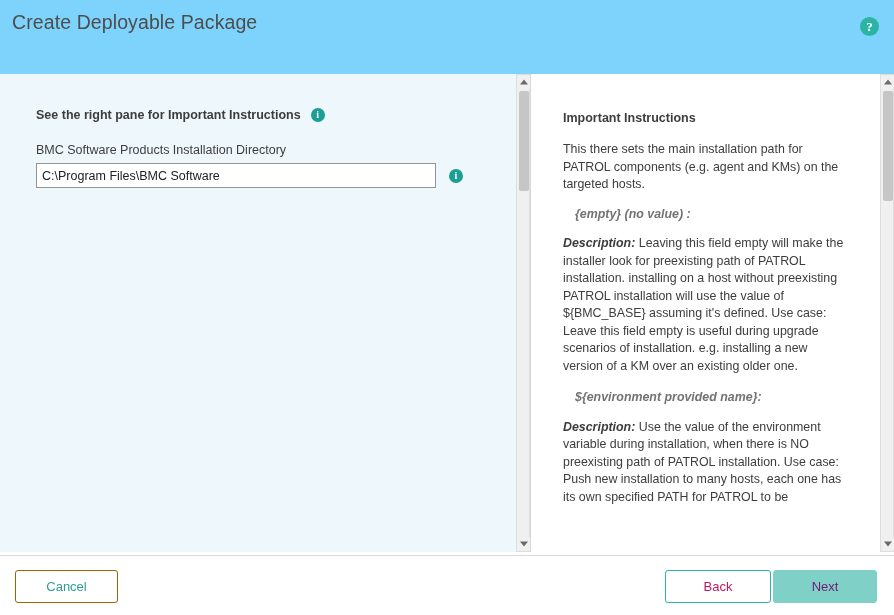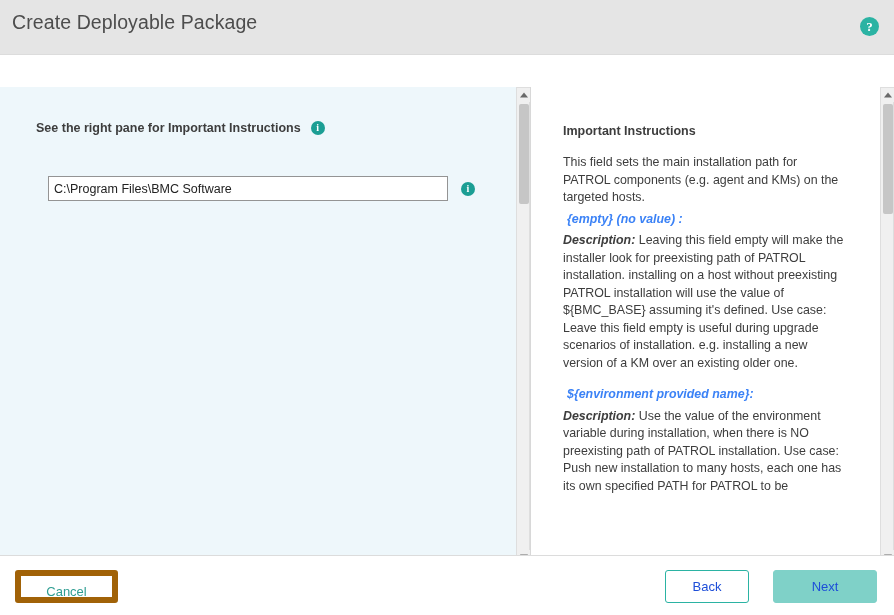--- a/index.html
+++ b/index.html
@@ -13,22 +13,22 @@
   #app {
     position: relative;
     width: 894px; height: 615px;
     background: #ffffff;
   }
 
   
   .header {
     position: absolute;
     top: 0; left: 0;
-    width: 894px; height: 55px;
-    background: #e5e5e5;
+    width: 894px; height: 87px;
+    background: #7dd3fc;
     border-bottom: 1px solid #dcdcdc;
   }
   .header-title {
     position: absolute;
     left: 12px; top: 11px;
     font-size: 19.5px;
     color: #4d4d4d;
     font-weight: normal;
     letter-spacing: 0.1px;
   }
@@ -49,21 +49,21 @@
     font-weight: bold;
     line-height: 19px;
     text-align: center;
     cursor: pointer;
     font-family: "Liberation Serif", serif;
   }
 
   
   .body {
     position: absolute;
-    top: 87px; left: 0;
+    top: 74px; left: 0;
     width: 894px; height: 478px;
     background: #ffffff;
   }
   .left-pane {
     position: absolute;
     left: 0; top: 0;
     width: 530px; height: 478px;
     background: #eef7fb;
   }
   .right-pane {
@@ -119,21 +119,20 @@
     width: 400px;
     height: 25px;
     padding: 2px 5px;
     border: 1px solid #949494;
     background: #ffffff;
     font-size: 12.5px;
     color: #222222;
     font-family: "Liberation Sans", sans-serif;
     border-radius: 0;
     outline: none;
-    margin-left: 12px;
   }
   .field-row .info-icon { margin-left: 13px; }
 
   
   .rp-inner {
     position: absolute;
     left: 32px; top: 0;
     width: 282px;
     padding-top: 37px;
   }
@@ -147,23 +146,23 @@
     font-size: 12.4px;
     color: #3d3d3d;
     line-height: 17.5px;
     margin: 0 0 14px 0;
   }
   .rp-para.tight { margin-bottom: 0; }
   .rp-head {
     font-size: 12.4px;
     font-style: italic;
     font-weight: bold;
-    color: #3b82f6;
+    color: #737373;
     line-height: 17.5px;
-    margin: 4px;
+    margin: 12px;
   }
   .rp-bold { font-weight: bold; font-style: italic; }
 
   
   .scroll-track {
     position: absolute;
     background: #f0f0f0;
     border: 1px solid #dedede;
   }
   .scroll-v-outer {
@@ -222,36 +221,36 @@
     cursor: pointer;
     font-family: "Liberation Sans", sans-serif;
     line-height: 31px;
     text-align: center;
     padding: 0;
   }
   .btn-cancel {
     left: 15px; top: 14px;
     width: 103px;
     background: #ffffff;
-    border: 6px solid #a16207;
+    border: 1px solid #a16207;
     color: #2f9e92;
   }
   .btn-back {
     left: 665px; top: 14px;
-    width: 84px;
+    width: 106px;
     background: #ffffff;
     border: 1px solid #2bb3a3;
-    color: #1d4ed8;
+    color: #be185d;
   }
   .btn-next {
     left: 773px; top: 14px;
     width: 104px;
     background: #7fd1c8;
     border: 1px solid #7fd1c8;
-    color: #1d4ed8;
+    color: #701a75;
   }
 </style>
 </head>
 <body>
 
 <div id="app">
 
   <div class="header">
     <div class="header-title">Create Deployable Package</div>
     <div class="help-icon">?</div>
@@ -259,20 +258,21 @@
 
   <div class="body">
 
     <div class="left-pane">
 
       <div class="instruction-row">
         <span class="instruction-text">See the right pane for Important Instructions</span>
         <span class="info-icon">i</span>
       </div>
 
+      <div class="field-label">BMC Software Products Installation Directory</div>
 
       <div class="field-row">
         <input class="dir-input" type="text" value="C:\Program Files\BMC Software" style="">
         <span class="info-icon">i</span>
       </div>
 
       <div class="scroll-track scroll-v-inner">
         <div class="scroll-arrow up">
           <span class="arrow-glyph up"></span>
         </div>
@@ -280,21 +280,21 @@
           <span class="arrow-glyph down"></span>
         </div>
         <div class="scroll-thumb" style="top:16px; height:100px;"></div>
       </div>
     </div>
 
     <div class="right-pane">
       <div class="rp-inner">
         <div class="rp-title">Important Instructions</div>
 
-        <p class="rp-para tight">This field sets the main installation path for PATROL components (e.g. agent and KMs) on the targeted hosts.</p>
+        <p class="rp-para tight">This there sets the main installation path for PATROL components (e.g. agent and KMs) on the targeted hosts.</p>
 
         <p class="rp-head">{empty} (no value) :</p>
         <p class="rp-para"><span class="rp-bold">Description:</span><span> Leaving this field empty will make the installer look for preexisting path of PATROL installation. installing on a host without preexisting PATROL installation will use the value of ${BMC_BASE} assuming it's defined. Use case: Leave this field empty is useful during upgrade scenarios of installation. e.g. installing a new version of a KM over an existing older one.</span></p>
 
         <p class="rp-head">${environment provided name}:</p>
         <p class="rp-para"><span class="rp-bold">Description:</span><span> Use the value of the environment variable during installation, when there is NO preexisting path of PATROL installation. Use case: Push new installation to many hosts, each one has its own specified PATH for PATROL to be</span></p>
       </div>
     </div>
 
     <div class="scroll-track scroll-v-outer">

